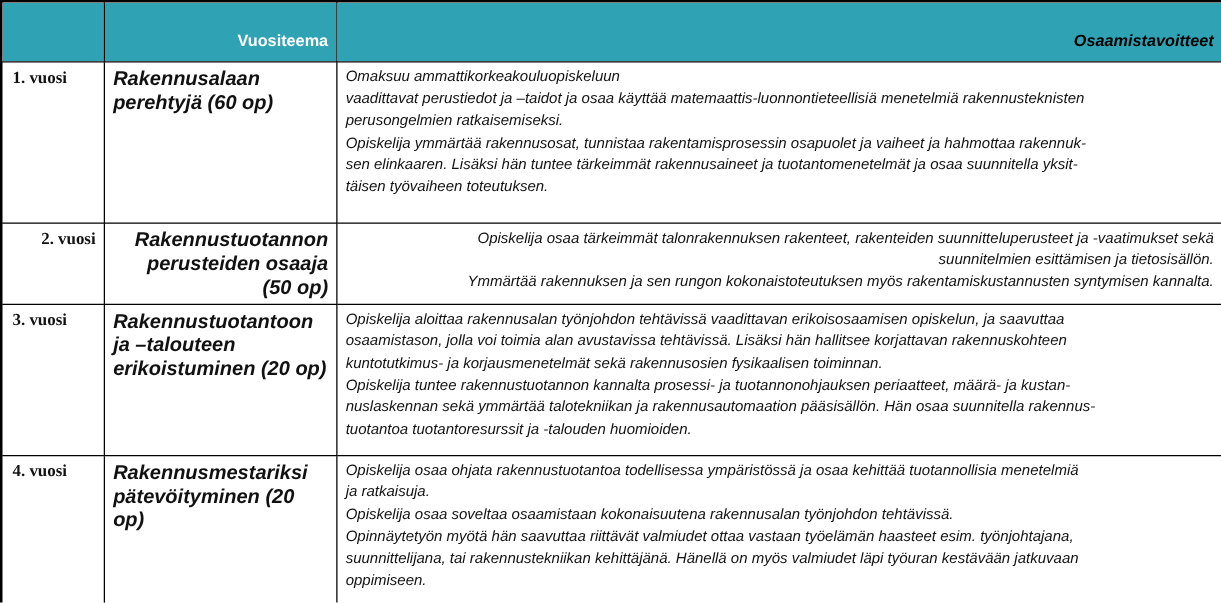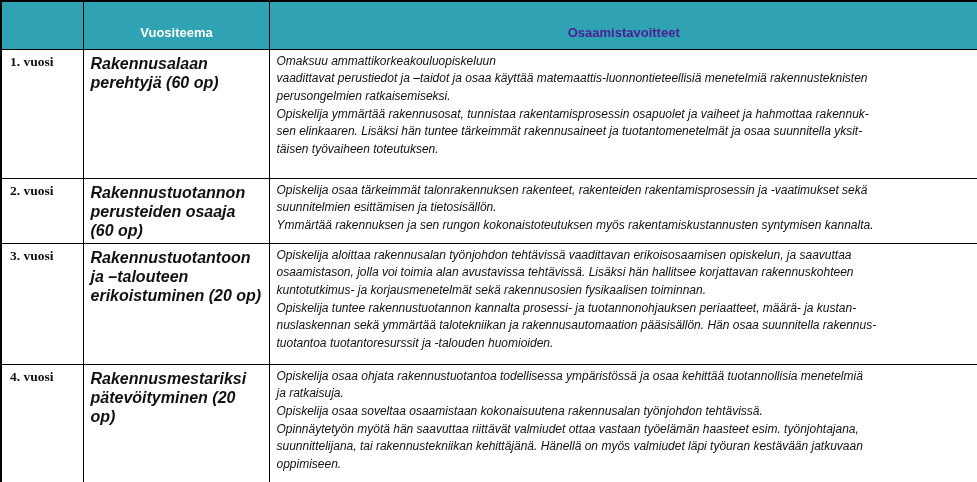--- a/index.html
+++ b/index.html
@@ -27,21 +27,21 @@
   th, td {
     border: 1px solid #000000;
     vertical-align: top;
     box-sizing: border-box;
     overflow: hidden;
   }
   thead th {
     color: #ffffff;
     font-weight: bold;
     font-size: 13px;
-    text-align: center;
+    text-align: right;
     padding: 6px 6px 6px 7px;
     height: 48px;
     vertical-align: bottom;
     padding-bottom: 9px;
   }
   td {
     padding: 3px 6px 3px 7px;
   }
   .year-cell {
     font-weight: bold;
@@ -60,59 +60,59 @@
     white-space: pre-line;
   }
   .goals-cell {
     font-style: italic;
     font-size: 12px;
     line-height: 17.7px;
     padding-top: 3px;
     white-space: pre-line;
   }
   tr.row-1 { height: 129px; }
-  tr.row-2 { height: 64px; }
+  tr.row-2 { height: 64px; text-align: right; }
   tr.row-3 { height: 121px; }
   tr.row-4 { height: 149px; border-radius: 19px; }
 </style>
 </head>
 <body>
 
 <div class="page">
   <table class="curriculum">
     <colgroup>
       <col class="c-year">
       <col class="c-theme">
       <col class="c-goals">
     </colgroup>
     <thead>
       <tr>
         <th class="hdr" style="background: rgb(47, 163, 180); color: rgb(255, 255, 255);"></th>
         <th class="hdr" style="background: rgb(47, 163, 180); color: rgb(255, 255, 255);">Vuositeema</th>
-        <th class="hdr" style="background: rgb(47, 163, 180); color: #4c1d95;">Osaamistavoitteet</th>
+        <th class="hdr" style="background: rgb(47, 163, 180); color: #000000; font-style: italic;">Osaamistavoitteet</th>
       </tr>
     </thead>
     <tbody>
       <tr class="row-1">
         <td class="year-cell">1. vuosi</td>
         <td class="theme-cell">Rakennusalaan
 perehtyjä (60 op)</td>
         <td class="goals-cell">Omaksuu ammattikorkeakouluopiskeluun
 vaadittavat perustiedot ja –taidot ja osaa käyttää matemaattis-luonnontieteellisiä menetelmiä rakennusteknisten
 perusongelmien ratkaisemiseksi.
 Opiskelija ymmärtää rakennusosat, tunnistaa rakentamisprosessin osapuolet ja vaiheet ja hahmottaa rakennuk-
 sen elinkaaren. Lisäksi hän tuntee tärkeimmät rakennusaineet ja tuotantomenetelmät ja osaa suunnitella yksit-
 täisen työvaiheen toteutuksen.</td>
       </tr>
       <tr class="row-2">
         <td class="year-cell">2. vuosi</td>
         <td class="theme-cell">Rakennustuotannon
 perusteiden osaaja
-(60 op)</td>
-        <td class="goals-cell">Opiskelija osaa tärkeimmät talonrakennuksen rakenteet, rakenteiden rakentamisprosessin ja -vaatimukset sekä
+(50 op)</td>
+        <td class="goals-cell">Opiskelija osaa tärkeimmät talonrakennuksen rakenteet, rakenteiden suunnitteluperusteet ja -vaatimukset sekä
 suunnitelmien esittämisen ja tietosisällön.
 Ymmärtää rakennuksen ja sen rungon kokonaistoteutuksen myös rakentamiskustannusten syntymisen kannalta.</td>
       </tr>
       <tr class="row-3">
         <td class="year-cell">3. vuosi</td>
         <td class="theme-cell">Rakennustuotantoon
 ja –talouteen
 erikoistuminen (20 op)</td>
         <td class="goals-cell">Opiskelija aloittaa rakennusalan työnjohdon tehtävissä vaadittavan erikoisosaamisen opiskelun, ja saavuttaa
 osaamistason, jolla voi toimia alan avustavissa tehtävissä. Lisäksi hän hallitsee korjattavan rakennuskohteen

